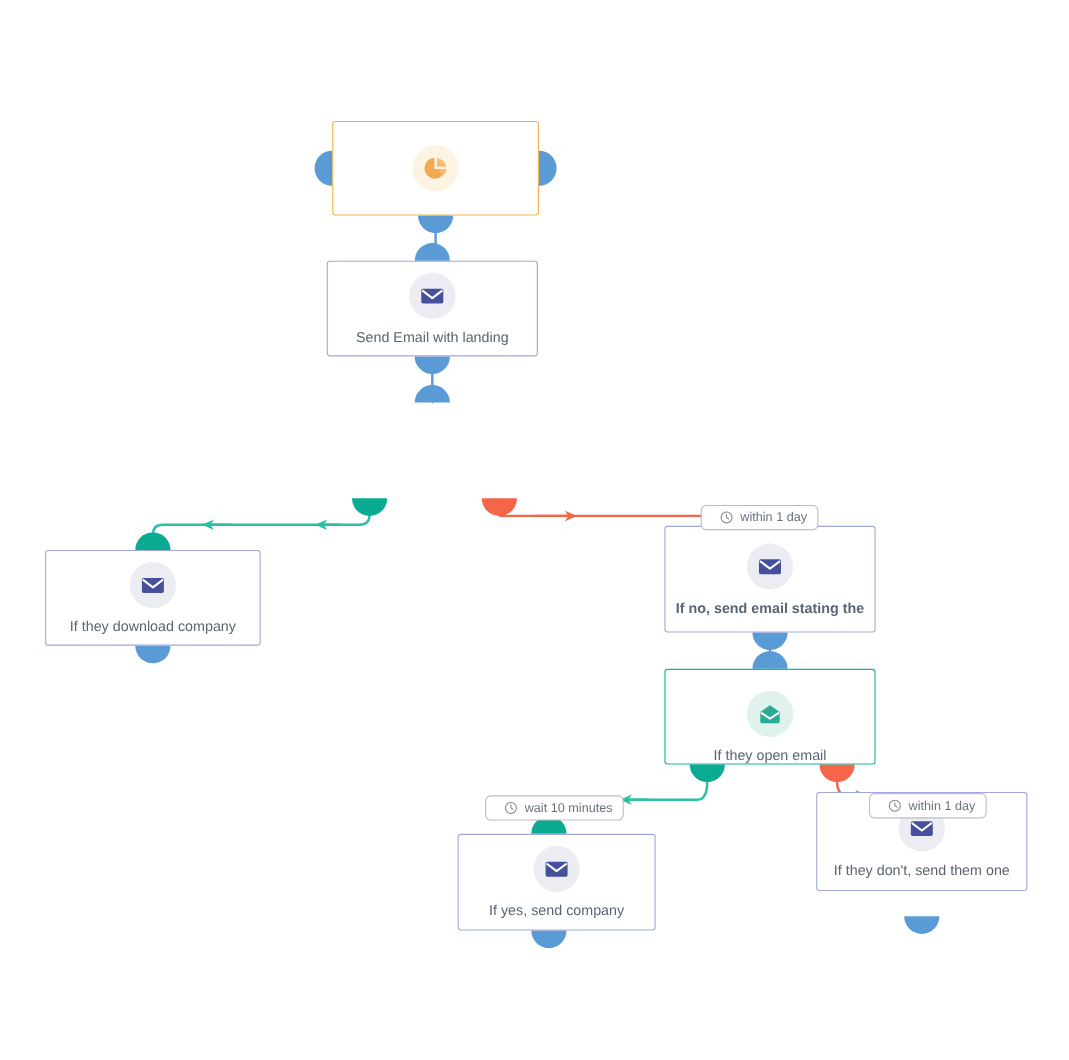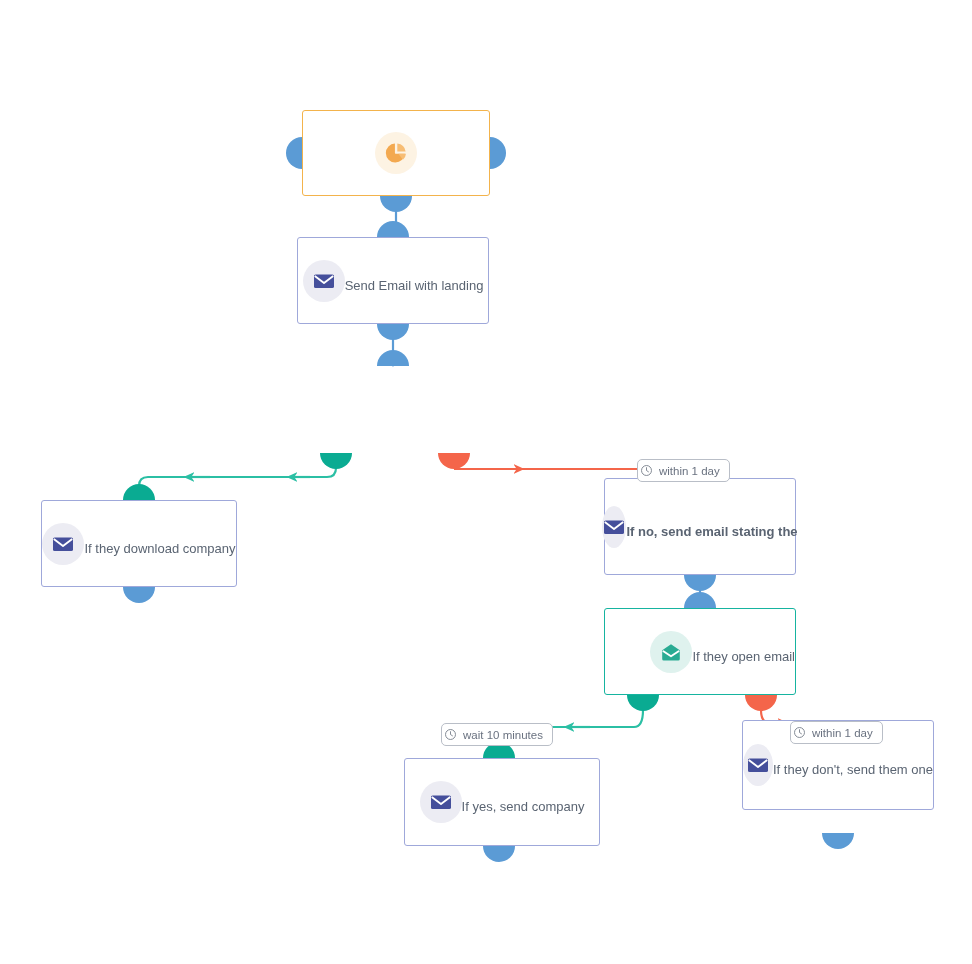--- a/index.html
+++ b/index.html
@@ -30,21 +30,21 @@
     z-index: 1;
   }
   .node {
     position: absolute;
     box-sizing: border-box;
     background: #ffffff;
     border: 1px solid #9fa8da;
     border-radius: 3px;
     z-index: 3;
     display: flex;
-    flex-direction: row;
+    flex-direction: column;
     align-items: center;
     justify-content: center;
   }
   .node.trigger {
     border-color: #f3b34c;
   }
   .node.condition {
     border-color: #16b4a0;
   }
   .node-icon {
@@ -90,21 +90,21 @@
   }
   .port.blue  { background: #5b9bd5; }
   .port.green { background: #0aab92; }
   .port.red   { background: #f4654a; }
 
   
   .badge {
     position: absolute;
     box-sizing: border-box;
     height: 23px;
-    padding: 0 9px 0 2px;
+    padding: 0 9px 0 16px;
     background: #ffffff;
     border: 1px solid #b9bec7;
     border-radius: 5px;
     display: flex;
     align-items: center;
     gap: 6px;
     z-index: 4;
     font-size: 11.5px;
     color: #6a7280;
     white-space: nowrap;
@@ -221,21 +221,21 @@
   <div class="node condition" style="left:604px; top:608px; width:192px; height:87px;justify-content:flex-end;">
     <div class="node-icon mint">
       <svg width="24" height="24" viewBox="0 0 24 24">
         <path d="M3.2,10.2 L12,4.2 L20.8,10.2 V19 a1.5,1.5 0 0 1 -1.5,1.5 H4.7 A1.5,1.5 0 0 1 3.2,19 Z" fill="#2aab93"></path>
         <path d="M4.4,11.2 L12,16.3 L19.6,11.2" stroke="#ffffff" stroke-width="1.9" fill="none" stroke-linecap="round" stroke-linejoin="round"></path>
       </svg>
     </div>
     <div class="node-label">If they open email</div>
   </div>
 
-  <div class="node" style="left:404px; top:758px; width:196px; height:88px;">
+  <div class="node" style="left:416px; top:758px; width:180px; height:88px;">
     <div class="node-icon">
       <svg width="24" height="24" viewBox="0 0 24 24">
         <rect x="2" y="5.5" width="20" height="13.5" rx="1.6" fill="#454f9b"></rect>
         <path d="M2.8,7 L12,14 L21.2,7" stroke="#ffffff" stroke-width="1.9" fill="none" stroke-linejoin="round"></path>
       </svg>
     </div>
     <div class="node-label">If yes, send company</div>
   </div>
 
   <div class="node" style="left:742px; top:720px; width:192px; height:90px;">

